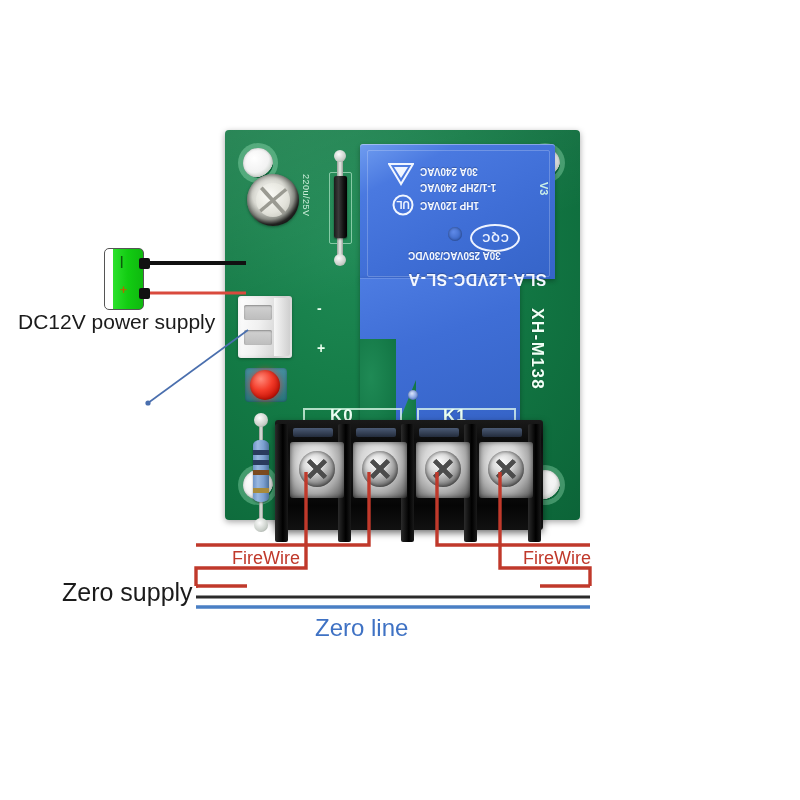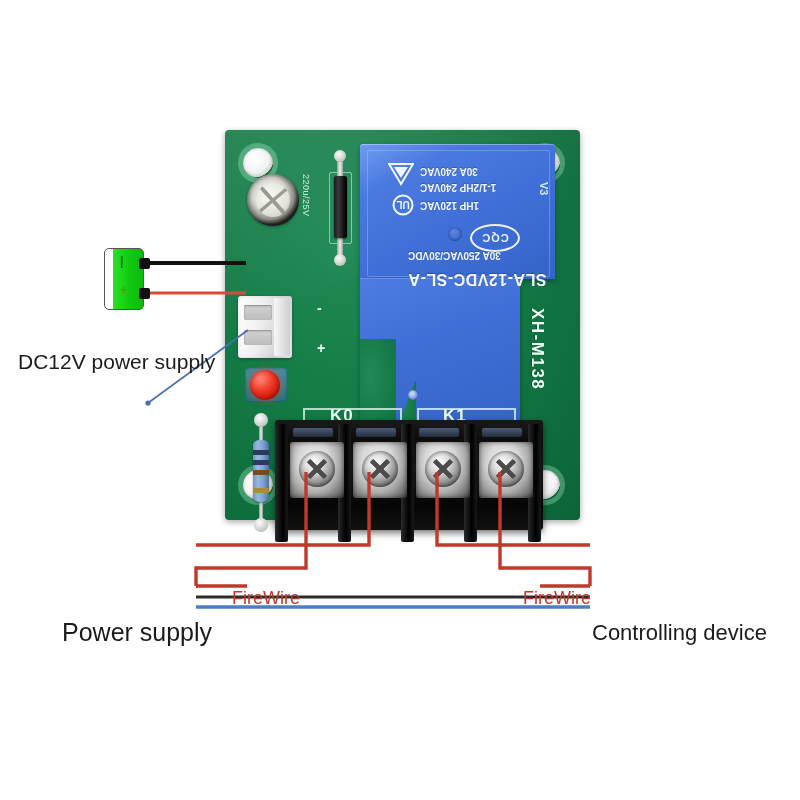--- a/index.html
+++ b/index.html
@@ -440,21 +440,20 @@
     font-weight: 700;
   }
   .bm-1 { left: 120px; top: 254px; color: #0a5c0a; }
   .bm-2 { left: 120px; top: 283px; color: #b06a00; }
 
   .lbl {
     position: absolute;
     font-family: "Liberation Sans", sans-serif;
     color: #1b1b1b;
     white-space: nowrap;
-    margin-top: 40px;
   }
   .lbl-dc12v { left: 18px; top: 310px; font-size: 21px; }
   .lbl-work  { left: 40px; top: 413px; font-size: 21px; }
   .lbl-pwr   { left: 62px; top: 578px; font-size: 25px; }
   .lbl-ctrl  { left: 592px; top: 580px; font-size: 22px; }
   .lbl-fw-l  { left: 232px; top: 548px; font-size: 18px; color: #c0392b; }
   .lbl-fw-r  { left: 523px; top: 548px; font-size: 18px; color: #c0392b; }
   .lbl-zero  { left: 315px; top: 614px; font-size: 24px; color: #3f72c4; }
 
   svg.overlay {
@@ -607,18 +606,18 @@
     <line x1="196" y1="586" x2="247" y2="586" stroke="#c0392b" stroke-width="3.4"></line>
 
     <line x1="540" y1="586" x2="590" y2="586" stroke="#c0392b" stroke-width="3.4"></line>
 
     <line x1="196" y1="597" x2="590" y2="597" stroke="#2b2b2b" stroke-width="3"></line>
 
     <line x1="196" y1="607" x2="590" y2="607" stroke="#4a7fc4" stroke-width="3.4"></line>
   </svg>
 
   <div class="lbl lbl-dc12v">DC12V power supply</div>
-  <div class="lbl lbl-pwr">Power supply</div>
-  <div class="lbl lbl-ctrl">Controlling device</div>
+  <div class="lbl lbl-pwr">Zero supply</div>
   <div class="lbl lbl-fw-l">FireWire</div>
   <div class="lbl lbl-fw-r">FireWire</div>
+  <div class="lbl lbl-zero">Zero line</div>
 
 </div>
 
 </body></html>

